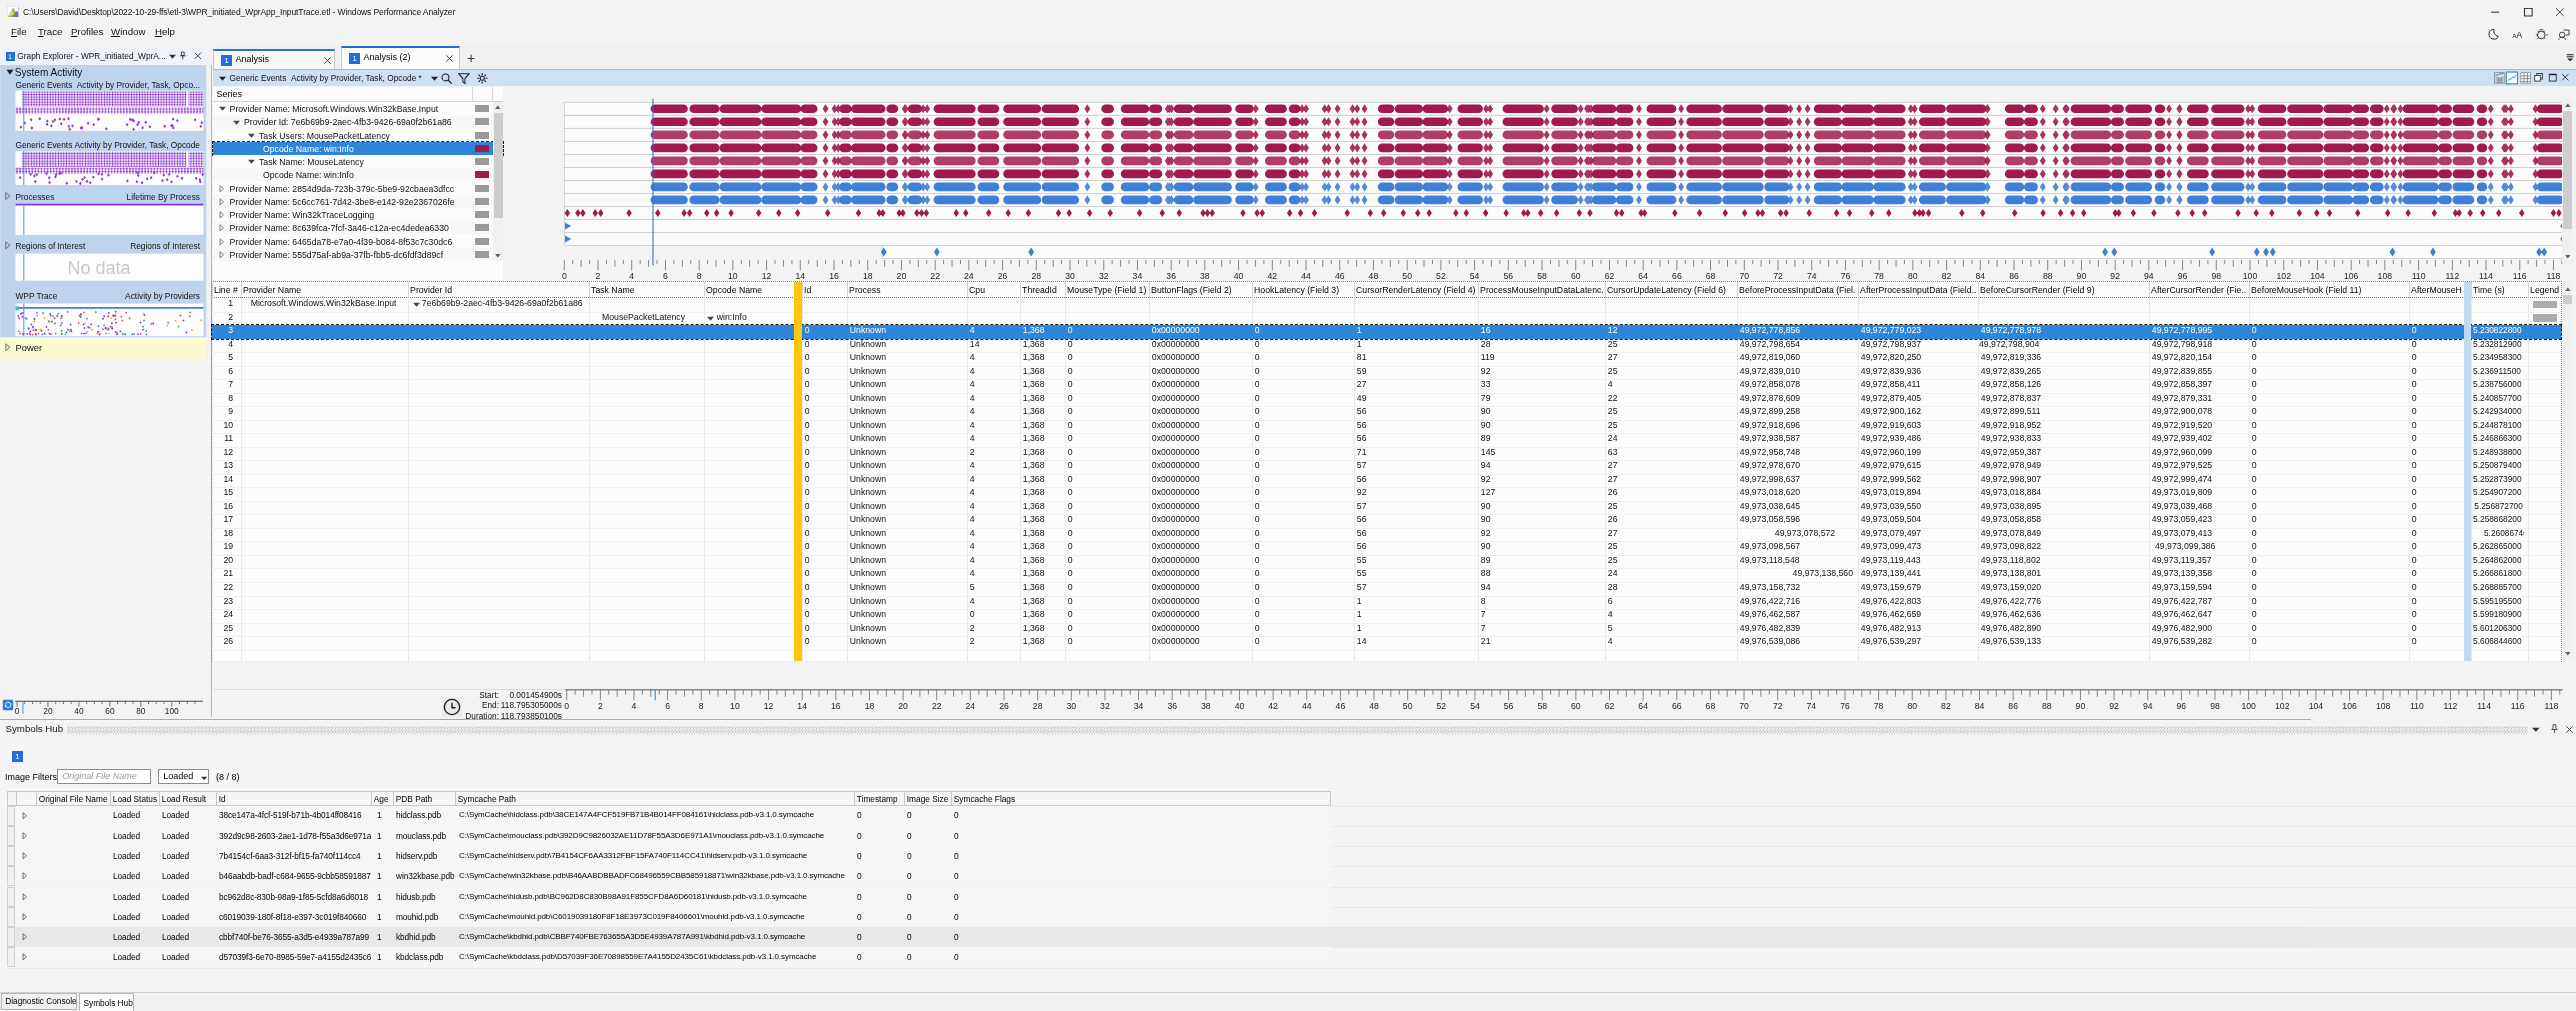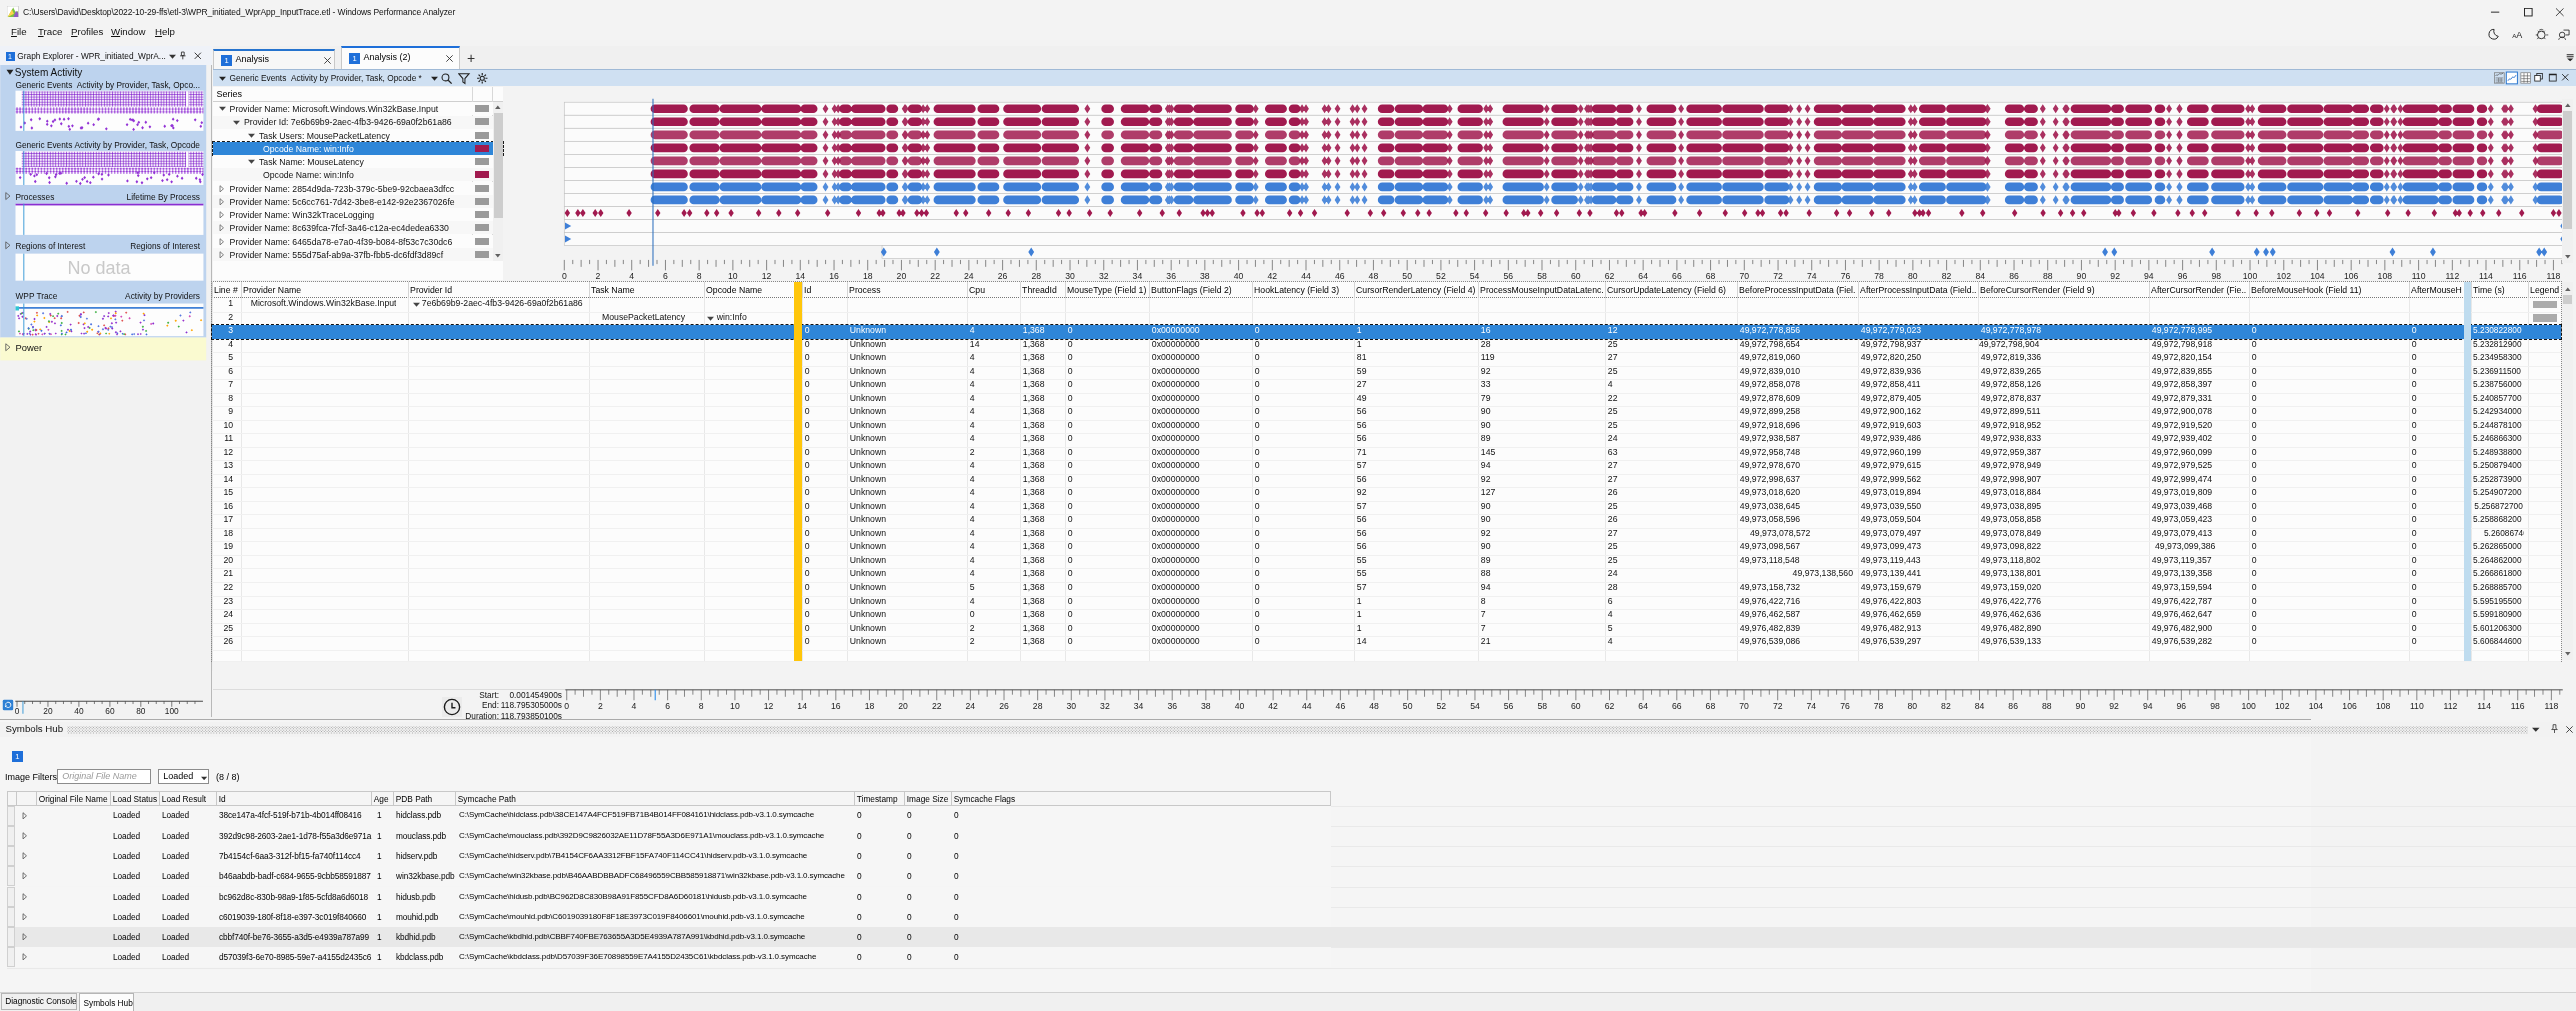--- a/index.html
+++ b/index.html
@@ -939,21 +939,21 @@
       <div style="position:absolute;left:590px;top:0;width:41px;padding-left:2.8px;text-align:left;font-size:8.7px;color:#111;white-space:nowrap;overflow:hidden">0</div>
       <div style="position:absolute;left:635px;top:0;width:114px;padding-left:2.8px;text-align:left;font-size:8.7px;color:#111;white-space:nowrap;overflow:hidden">Unknown</div>
       <div style="position:absolute;left:755px;top:0;width:49px;padding-left:2.8px;text-align:left;font-size:8.7px;color:#111;white-space:nowrap;overflow:hidden">4</div>
       <div style="position:absolute;left:808px;top:0;width:40px;padding-left:2.8px;text-align:left;font-size:8.7px;color:#111;white-space:nowrap;overflow:hidden">1,368</div>
       <div style="position:absolute;left:853px;top:0;width:79px;padding-left:2.8px;text-align:left;font-size:8.7px;color:#111;white-space:nowrap;overflow:hidden">0</div>
       <div style="position:absolute;left:937px;top:0;width:98px;padding-left:2.8px;text-align:left;font-size:8.7px;color:#111;white-space:nowrap;overflow:hidden">0x00000000</div>
       <div style="position:absolute;left:1040px;top:0;width:98px;padding-left:2.8px;text-align:left;font-size:8.7px;color:#111;white-space:nowrap;overflow:hidden">0</div>
       <div style="position:absolute;left:1142px;top:0;width:119px;padding-left:2.8px;text-align:left;font-size:8.7px;color:#111;white-space:nowrap;overflow:hidden">56</div>
       <div style="position:absolute;left:1266px;top:0;width:123px;padding-left:2.8px;text-align:left;font-size:8.7px;color:#111;white-space:nowrap;overflow:hidden">92</div>
       <div style="position:absolute;left:1393px;top:0;width:127px;padding-left:2.8px;text-align:left;font-size:8.7px;color:#111;white-space:nowrap;overflow:hidden">27</div>
-      <div style="position:absolute;left:1525px;top:0;width:116px;padding-left:13px;text-align:left;font-size:8.7px;color:#111;white-space:nowrap;overflow:hidden">49,973,078,572</div>
+      <div style="position:absolute;left:1525px;top:0;width:116px;padding-left:20px;text-align:center;font-size:8.7px;color:#111;white-space:nowrap;overflow:hidden">49,973,078,572</div>
       <div style="position:absolute;left:1646px;top:0;width:115px;padding-left:2.8px;text-align:left;font-size:8.7px;color:#111;white-space:nowrap;overflow:hidden">49,973,079,497</div>
       <div style="position:absolute;left:1766px;top:0;width:166px;padding-left:2.8px;text-align:left;font-size:8.7px;color:#111;white-space:nowrap;overflow:hidden">49,973,078,849</div>
       <div style="position:absolute;left:1937px;top:0;width:96px;padding-left:2.8px;text-align:left;font-size:8.7px;color:#111;white-space:nowrap;overflow:hidden">49,973,079,413</div>
       <div style="position:absolute;left:2037px;top:0;width:155px;padding-left:2.8px;text-align:left;font-size:8.7px;color:#111;white-space:nowrap;overflow:hidden">0</div>
       <div style="position:absolute;left:2197px;top:0;width:51px;padding-left:2.8px;text-align:left;font-size:8.7px;color:#111;white-space:nowrap;overflow:hidden">0</div>
       <div style="position:absolute;left:2259px;top:0;width:53px;padding-left:13px;text-align:left;font-size:8.3px;color:#111;white-space:nowrap;overflow:hidden">5.260867400</div>
     </div>
     <div style="position:absolute;left:0;top:259px;width:100%;height:13.5px;background:transparent;color:#111;">
       <div style="position:absolute;left:0px;top:0;width:24px;padding-right:2.8px;text-align:right;font-size:8.7px;color:#111;white-space:nowrap;overflow:hidden">19</div>
       <div style="position:absolute;left:590px;top:0;width:41px;padding-left:2.8px;text-align:left;font-size:8.7px;color:#111;white-space:nowrap;overflow:hidden">0</div>

